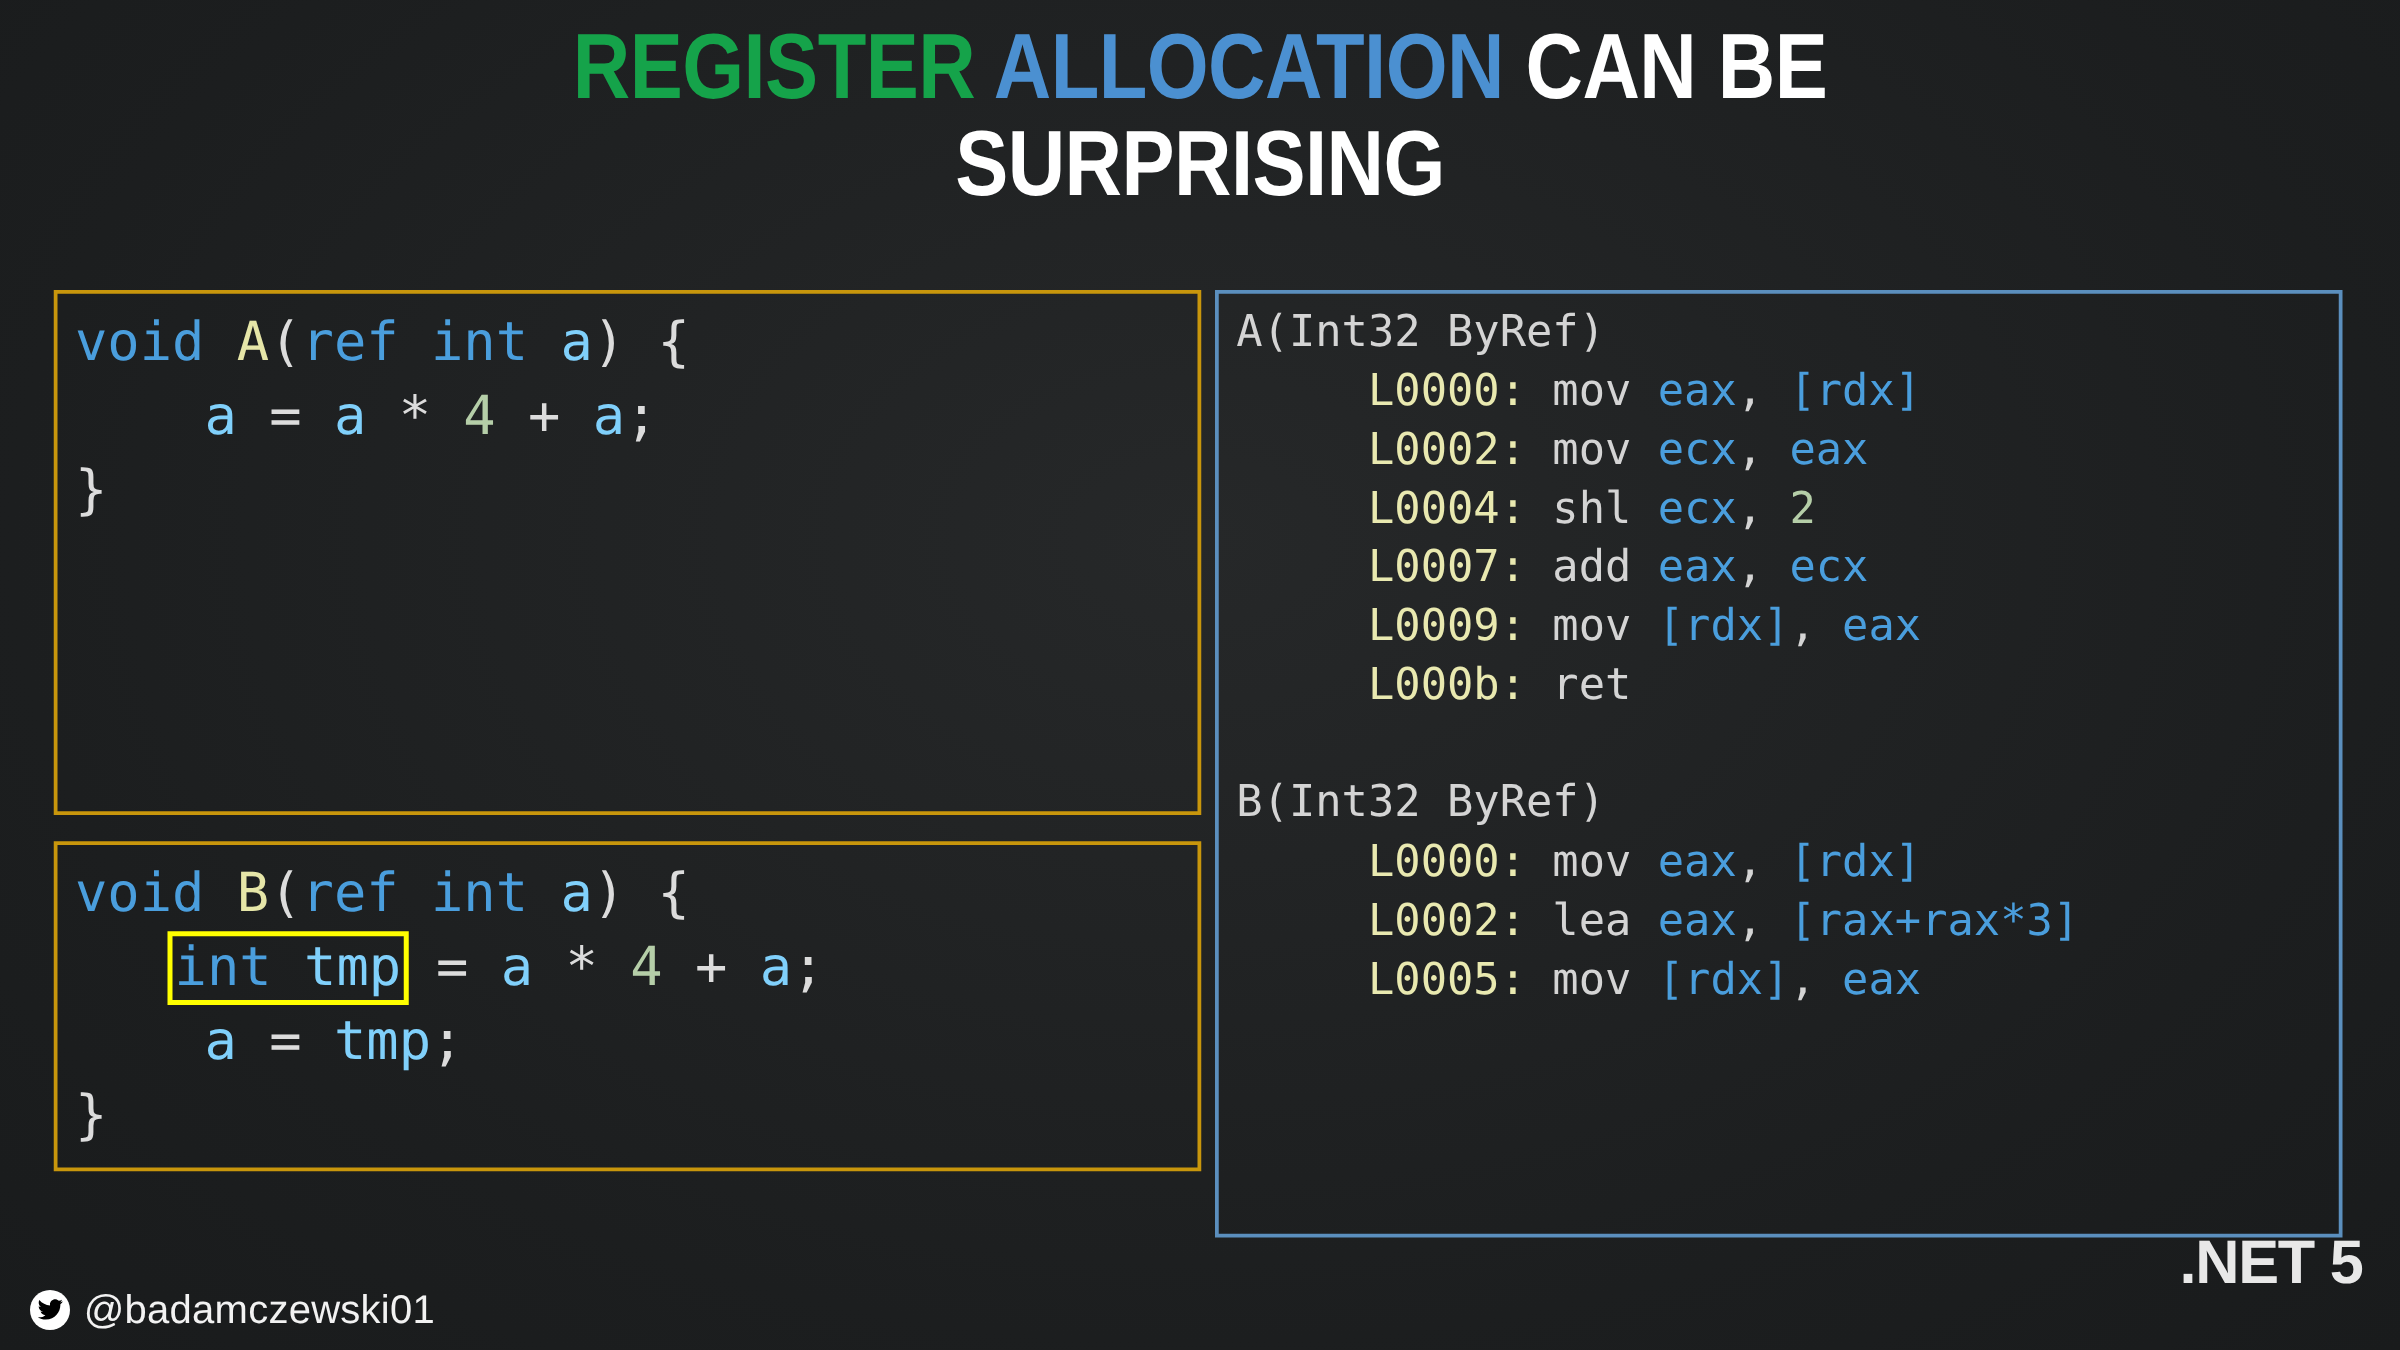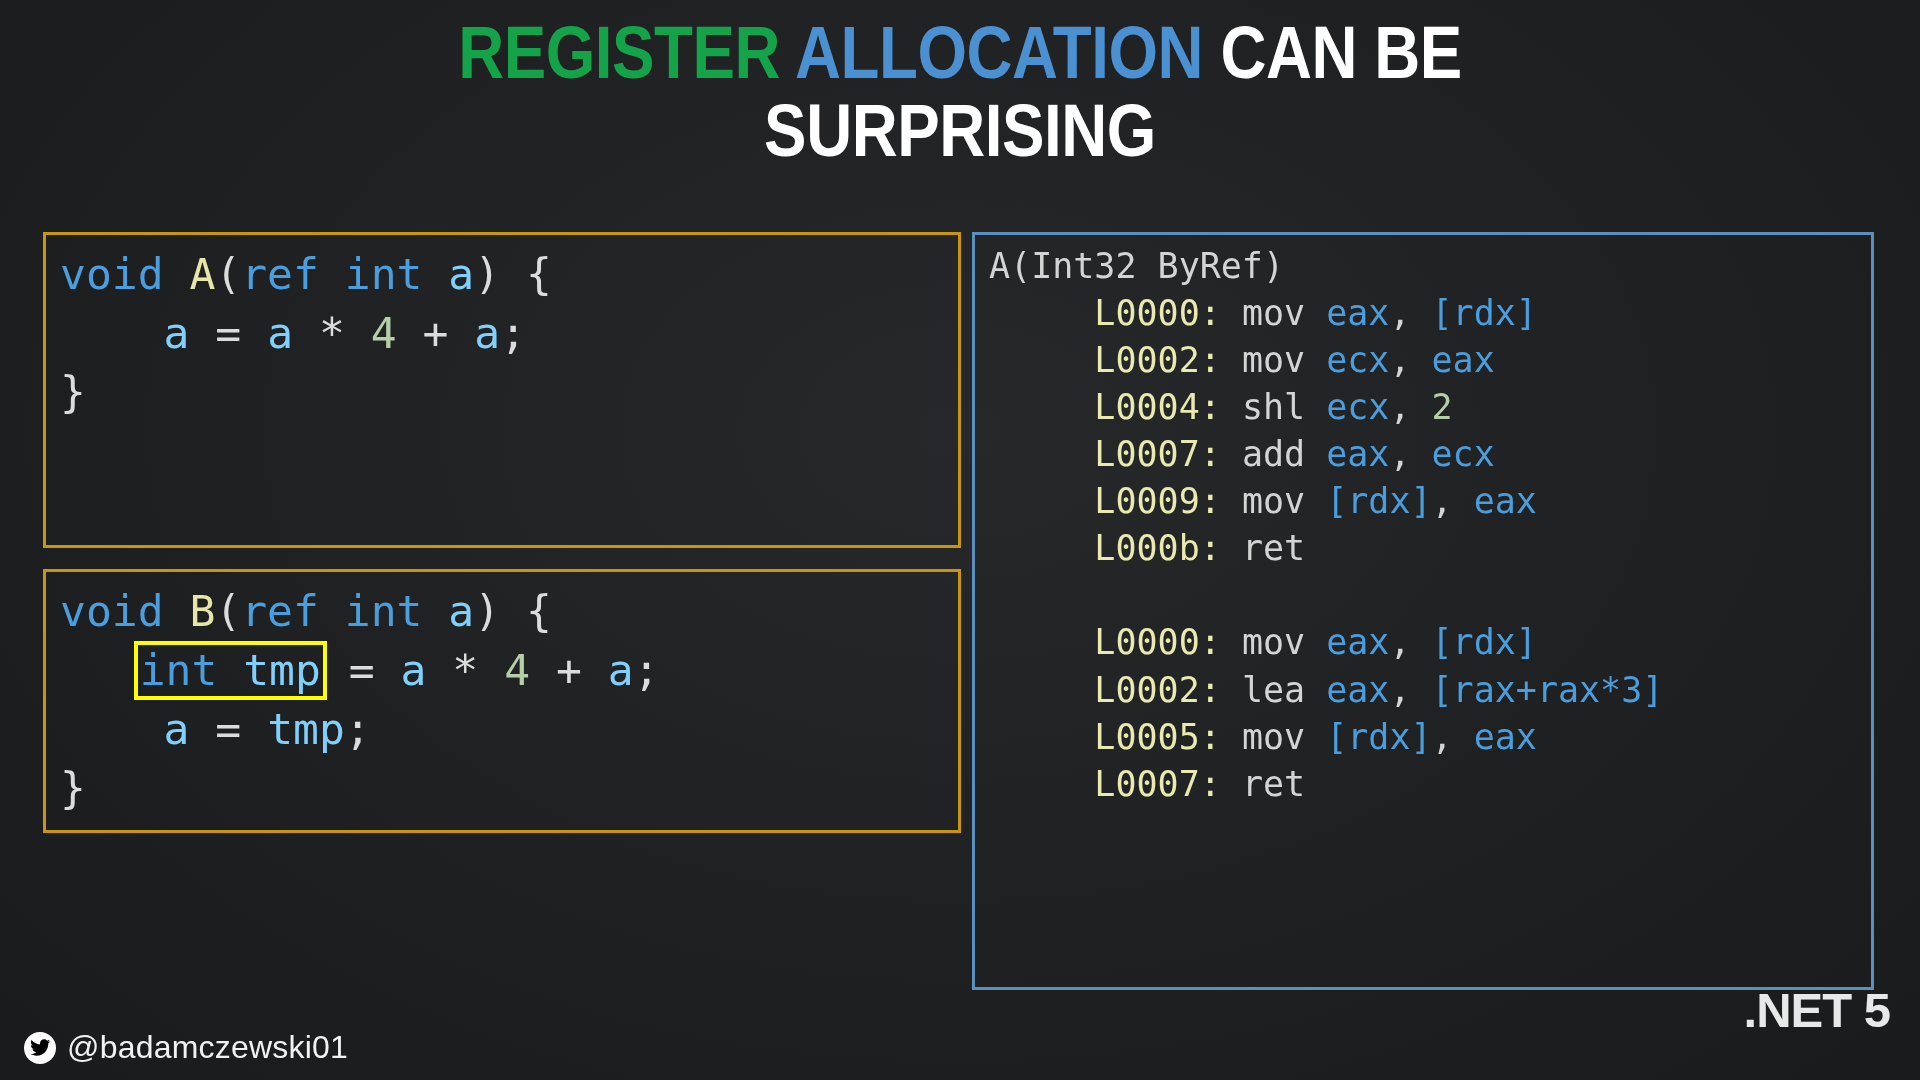--- a/index.html
+++ b/index.html
@@ -46,21 +46,21 @@
     left: 43px;
     top: 232px;
     width: 918px;
   }
   .code-box {
     border: 3px solid #c8960c;
     box-sizing: border-box;
     background: transparent;
     padding: 10px 0 10px 14px;
   }
-  .code-box.a { height: 316px; }
+  .code-box.a { height: 420px; }
   .code-box.b { height: 264px; margin-top: 21px; }
 
   .right-col {
     position: absolute;
     left: 972px;
     top: 232px;
     width: 902px;
     height: 758px;
     border: 3px solid #5b8fbe;
     box-sizing: border-box;
@@ -176,28 +176,28 @@
     <div class="asm">     <span class="lbl">L0004:</span> <span class="mn">shl</span> <span class="reg">ecx</span><span class="mn">,</span> <span class="num">2</span></div>
 
     <div class="asm">     <span class="lbl">L0007:</span> <span class="mn">add</span> <span class="reg">eax</span><span class="mn">,</span> <span class="reg">ecx</span></div>
 
     <div class="asm">     <span class="lbl">L0009:</span> <span class="mn">mov</span> <span class="reg">[rdx]</span><span class="mn">,</span> <span class="reg">eax</span></div>
 
     <div class="asm">     <span class="lbl">L000b:</span> <span class="mn">ret</span></div>
 
     <span class="blank-line"></span>
 
+    <div class="asm hdr">B(Int32 ByRef)</div>
 
     <div class="asm">     <span class="lbl">L0000:</span> <span class="mn">mov</span> <span class="reg">eax</span><span class="mn">,</span> <span class="reg">[rdx]</span></div>
 
     <div class="asm">     <span class="lbl">L0002:</span> <span class="mn">lea</span> <span class="reg">eax</span><span class="mn">,</span> <span class="reg">[rax+rax*3]</span></div>
 
     <div class="asm">     <span class="lbl">L0005:</span> <span class="mn">mov</span> <span class="reg">[rdx]</span><span class="mn">,</span> <span class="reg">eax</span></div>
 
-    <div class="asm">     <span class="lbl">L0007:</span> <span class="mn">ret</span></div>
 
   </div>
 
   <div class="footer-left">
     <span class="tw-circle">
       <svg width="21" height="21" viewBox="0 0 24 24" aria-hidden="true">
         <path fill="#000000" d="M23 4.9c-.8.4-1.7.6-2.6.8 1-.6 1.7-1.5 2-2.6-.9.5-1.9.9-2.9 1.1-.9-.9-2.1-1.5-3.4-1.5-2.6 0-4.7 2.1-4.7 4.7 0 .4 0 .7.1 1.1C7.6 8.3 4.1 6.4 1.7 3.5c-.4.7-.6 1.5-.6 2.4 0 1.6.8 3.1 2.1 3.9-.8 0-1.5-.2-2.1-.6v.1c0 2.3 1.6 4.2 3.8 4.6-.4.1-.8.2-1.2.2-.3 0-.6 0-.9-.1.6 1.9 2.3 3.2 4.4 3.3-1.6 1.3-3.6 2-5.8 2-.4 0-.8 0-1.1-.1 2.1 1.3 4.6 2.1 7.2 2.1 8.7 0 13.4-7.2 13.4-13.4v-.6c.9-.7 1.7-1.5 2.3-2.4z"></path>
       </svg>
     </span>
     <span class="handle">@badamczewski01</span>

